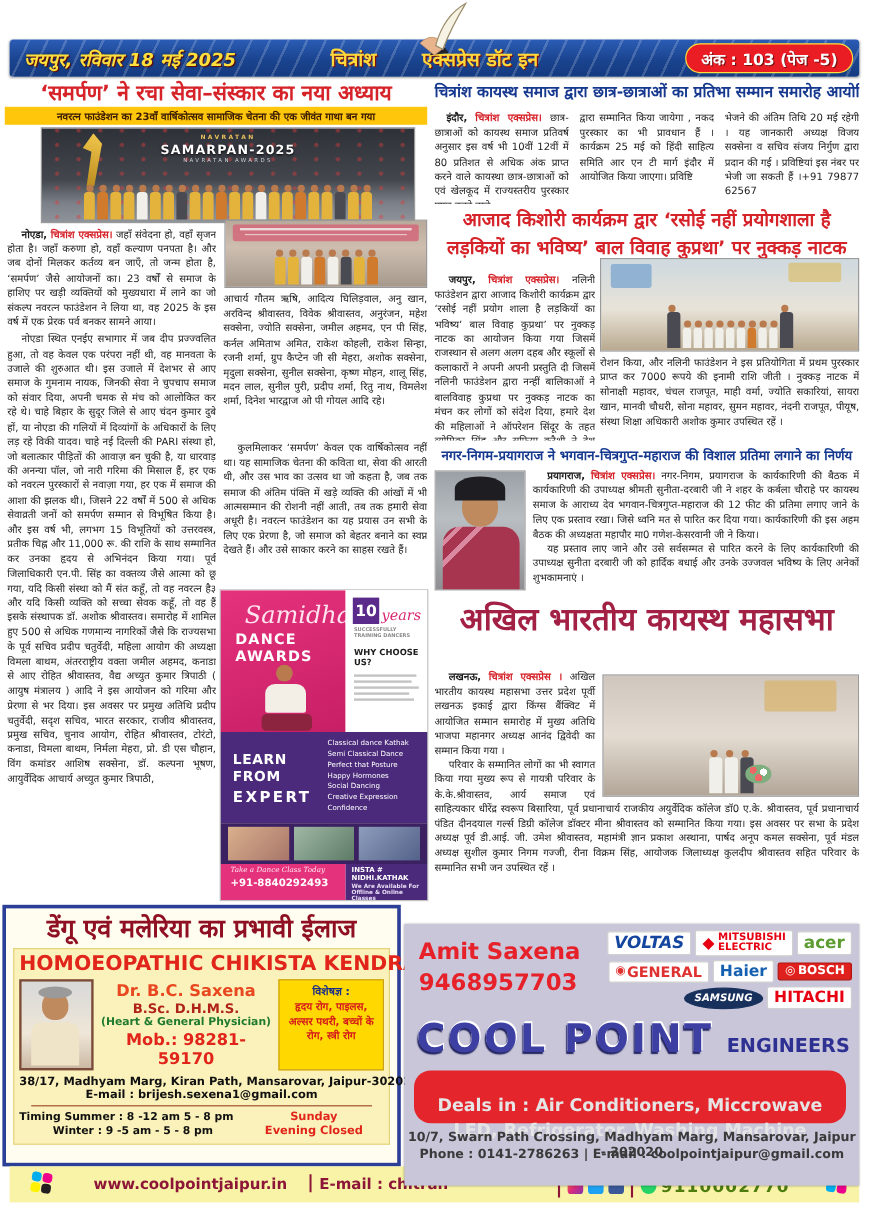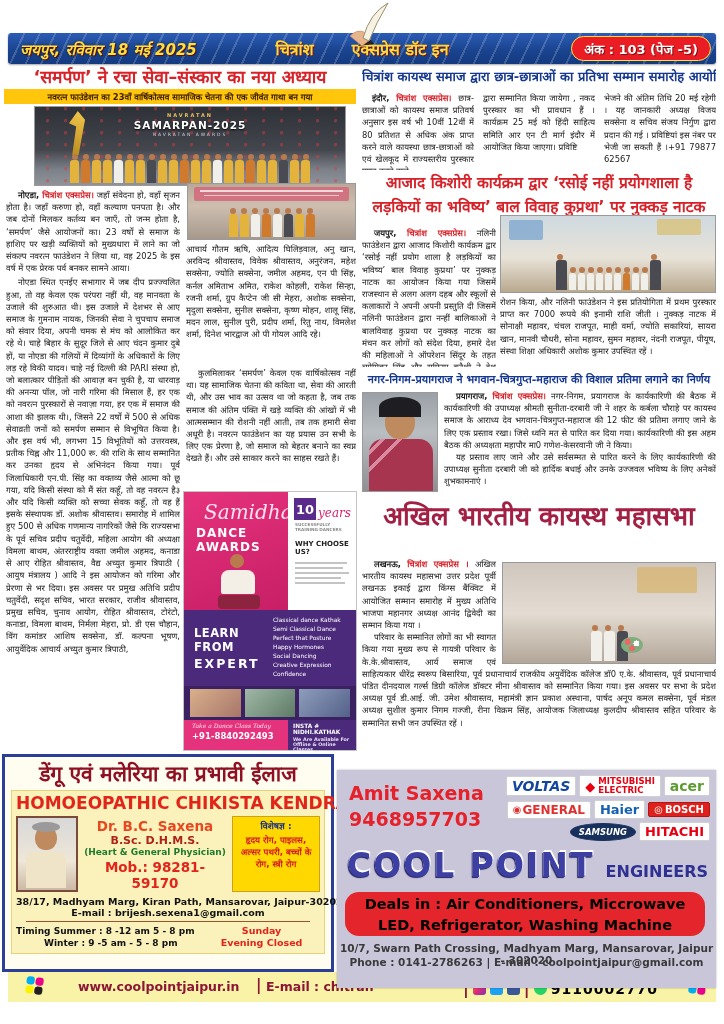--- a/index.html
+++ b/index.html
@@ -337,21 +337,21 @@
         </span>
       <span class="logobox" style="background:#17315c;border-color:#17315c;border-radius:50%;color:#fff;font-style:italic;font-size:8.5px;padding:3px 8px;">SAMSUNG</span>
       <span class="logobox" style="color:#e60012;font-size:13px;">HITACHI</span>
     </div>
 
     <div class="abs" style="left:10px;top:76px;white-space:nowrap;">
       <span style="font-weight:900;font-size:33px;letter-spacing:2px;color:#3d3fa3;text-shadow:0 -1px 0 #ffffff,1px -2px 0 #ffffff,-1px 1px 1px #23245e;">COOL POINT</span>
       <span style="font-weight:800;font-size:16px;color:#2e3192;margin-left:6px;">ENGINEERS</span>
     </div>
 
-    <div class="abs" style="left:8px;top:122px;width:360px;height:44px;background:#e4252b;border-radius:14px;color:#000000;font-weight:800;font-size:14.5px;line-height:21px;text-align:center;padding-top:2px;box-sizing:border-box;">
+    <div class="abs" style="left:8px;top:122px;width:360px;height:44px;background:#e4252b;border-radius:14px;color:#e5e5e5;font-weight:800;font-size:14.5px;line-height:21px;text-align:center;padding-top:20px;box-sizing:border-box;">
       <div>Deals in : Air Conditioners, Miccrowave</div>
       <div>LED, Refrigerator, Washing Machine</div>
     </div>
 
     <div class="abs" style="left:0;right:0;top:172px;text-align:center;color:#3a3a3a;font-weight:800;font-size:10.5px;">10/7, Swarn Path Crossing, Madhyam Marg, Mansarovar, Jaipur - 302020</div>
     <div class="abs" style="left:0;right:0;top:186px;text-align:center;color:#3a3a3a;font-weight:800;font-size:10.5px;">Phone : 0141-2786263 | E-mail : coolpointjaipur@gmail.com</div>
   </div>
 
   <div class="abs foot" style="left:8px;top:972px;width:708px;height:30px;">
     <div class="abs cmyk" style="left:18px;top:5px;">
@@ -363,21 +363,21 @@
     <div class="abs" style="left:70px;top:7px;font-weight:800;font-size:12.5px;color:#8c1538;">www.coolpointjaipur.in</div>
     <div class="abs" style="left:248px;top:4px;font-weight:800;font-size:15px;color:#8c1538;">|</div>
     <div class="abs" style="left:258px;top:7px;font-weight:800;font-size:12.5px;color:#8c1538;">E-mail : chitran</div>
     <div class="abs" style="left:455px;top:7px;display:flex;gap:4px;align-items:center;">
       <span style="color:#8c1538;font-weight:800;">|</span>
       <span class="sic" style="background:linear-gradient(135deg,#f58529,#dd2a7b,#8134af);"></span>
       <span class="sic" style="background:#1da1f2;"></span>
       <span class="sic" style="background:#3b5998;"></span>
       <span style="color:#8c1538;font-weight:800;">|</span>
       <span class="sic" style="background:#25d366;border-radius:50%;"></span>
-      <span style="color:#000000;font-weight:800;font-size:14px;letter-spacing:1px;">9110002770</span>
+      <span style="color:#4d7c0f;font-weight:800;font-size:14px;letter-spacing:1px;">9110002770</span>
     </div>
     <div class="abs cmyk" style="right:10px;top:5px;">
       <i style="background:#fff200;"></i>
         <i style="background:#231f20;"></i>
         <i style="background:#00aeef;"></i>
         <i style="background:#ec008c;"></i>
     </div>
   </div>
 
 </div>

